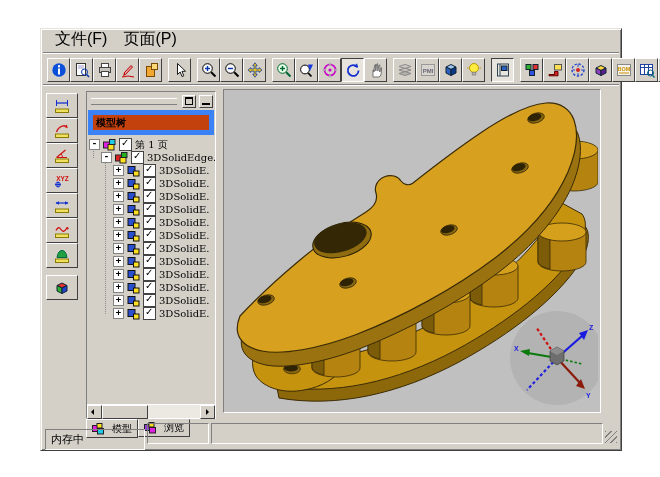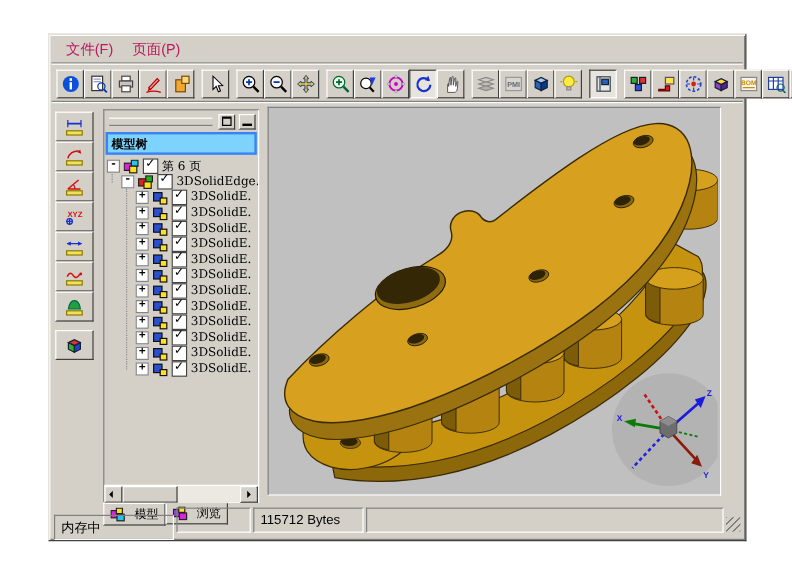--- a/index.html
+++ b/index.html
@@ -2,21 +2,21 @@
 <html><head>
 <meta charset="utf-8">
 <style>
   html,body{margin:0;padding:0;background:#fff;}
   .stage{position:relative;width:660px;height:477px;background:#ffffff;overflow:hidden;
          font-family:"Liberation Sans",sans-serif;-webkit-font-smoothing:none;}
   .app{position:absolute;left:40px;top:28px;width:580px;height:421px;background:#d4d0c8;
        border:1px solid;border-color:#e6e3dc #404040 #404040 #e6e3dc;
        box-shadow:inset 1px 1px 0 #fff, inset -1px -1px 0 #808080;}
   
-  .menubar{height:22px;display:flex;align-items:center;padding:1px 6px 0 6px;font-size:12px;color:#be185d;}
+  .menubar{height:22px;display:flex;align-items:flex-end;padding:1px 6px 0 6px;font-size:16px;color:#000000;}
   .mitem{padding:2px 8px;}
   .mb-sep{border-top:1px solid #808080;border-bottom:1px solid #ffffff;height:0;margin:0 2px;}
   
   .toolbar{height:27px;display:flex;align-items:center;padding:2px 2px 1px 6px;}
   .tbtn{width:21px;height:22px;flex:none;display:flex;align-items:center;justify-content:center;
         background:#d4d0c8;border:1px solid;border-color:#ffffff #404040 #404040 #ffffff;}
   .tbtn.pressed{border-color:#404040 #ffffff #ffffff #404040;background:#e7e4dd;}
   .gap{width:6px;flex:none;}
   .ti{width:16px;height:16px;display:block;}
   
@@ -28,21 +28,21 @@
   .panel{position:absolute;left:45px;top:62px;width:130px;height:345px;}
   .pbox{position:absolute;left:0;top:0;right:0;bottom:17px;background:#d4d0c8;
         border:1px solid;border-color:#808080 #ffffff #ffffff #808080;display:flex;flex-direction:column;}
   .phead{height:14px;flex:none;display:flex;align-items:center;padding:2px 2px 0 2px;gap:3px;}
   .grip{flex:1;height:5px;border-top:1px solid #ffffff;border-bottom:1px solid #808080;margin:0 2px;}
   .hbtn{width:12px;height:11px;flex:none;position:relative;background:#d4d0c8;
         border:1px solid;border-color:#ffffff #404040 #404040 #ffffff;}
   .hbtn.float::after{content:"";position:absolute;left:2px;top:1px;right:2px;bottom:2px;
         border:1px solid #000;border-top-width:2px;}
   .hbtn.hide::after{content:"";position:absolute;left:2px;right:2px;bottom:2px;height:2px;background:#000;}
-  .ptitle{height:14px;flex:none;margin:2px 1px 0 1px;border:2px solid #3b82f6;background:#7dd3fc;
+  .ptitle{height:14px;flex:none;margin:2px 1px 0 1px;border:5px solid #3b82f6;background:#c2410c;
         font-size:10px;font-weight:bold;padding:1px 3px 0 3px;}
   .ptree{flex:1;position:relative;overflow:hidden;padding-top:3px;
         font-family:"DejaVu Serif",serif;font-size:10px;color:#000;}
   .guide{position:absolute;width:0;border-left:1px dotted #8a8a8a;}
   .trow{height:13px;display:flex;align-items:center;position:relative;}
   .exp{width:9px;height:9px;flex:none;background:#fff;border:1px solid #848484;
        font:bold 9px/7px "DejaVu Sans Mono",monospace;text-align:center;color:#000;margin-right:3px;}
   .exp.minus::before{content:"-";}
   .exp.plus::before{content:"+";}
   .cb{width:11px;height:11px;flex:none;background:#fff;border:1px solid #444;margin:0 3px 0 2px;position:relative;}
@@ -353,21 +353,21 @@
           <div class="guide" style="left:6px;top:14px;height:9px;"></div>
           <div class="guide" style="left:18px;top:27px;height:152px;"></div>
           <div class="trow" style="padding-left:2px;">
             <span class="exp minus"></span>
             <svg class="clus" width="14" height="12" viewBox="0 0 14 12">
                 <rect x="0.5" y="3" width="6" height="6" fill="#e020e0" stroke="#222"></rect>
                 <rect x="6.5" y="0.5" width="5.5" height="5" fill="#20c8e8" stroke="#222"></rect>
                 <rect x="5" y="5.5" width="6" height="5.5" fill="#ffe020" stroke="#222"></rect>
               </svg>
             <span class="cb"></span>
-            <span class="tlabel">第 6 页</span>
+            <span class="tlabel">第 1 页</span>
           </div>
           <div class="trow" style="padding-left:14px;">
             <span class="exp minus"></span>
             <svg class="clus" width="14" height="12" viewBox="0 0 14 12">
                 <rect x="0.5" y="3" width="6" height="6" fill="#e02020" stroke="#222"></rect>
                 <rect x="6.5" y="0.5" width="5.5" height="5" fill="#20b020" stroke="#222"></rect>
                 <rect x="5" y="5.5" width="6" height="5.5" fill="#ffe020" stroke="#222"></rect>
               </svg>
             <span class="cb"></span>
             <span class="tlabel">3DSolidEdge.</span>
@@ -602,19 +602,18 @@
           <text x="290" y="261" font-size="7" font-weight="bold" fill="#1a1ae0">X</text>
           <text x="362" y="308" font-size="7" font-weight="bold" fill="#1a1ae0">Y</text>
           <text x="365" y="240" font-size="7" font-weight="bold" fill="#1a1ae0">Z</text>
         </g>
       </svg>
     </div>
 
     <div class="statusbar">
       <div class="scell sc1">内存中</div>
       <div class="scell sc2"></div>
-      <div class="scell sc3">115712 Bytes</div>
       <div class="scell sc4"></div>
       <div class="sgrip"></div>
     </div>
 
   </div>
 </div>
 
 </body></html>

